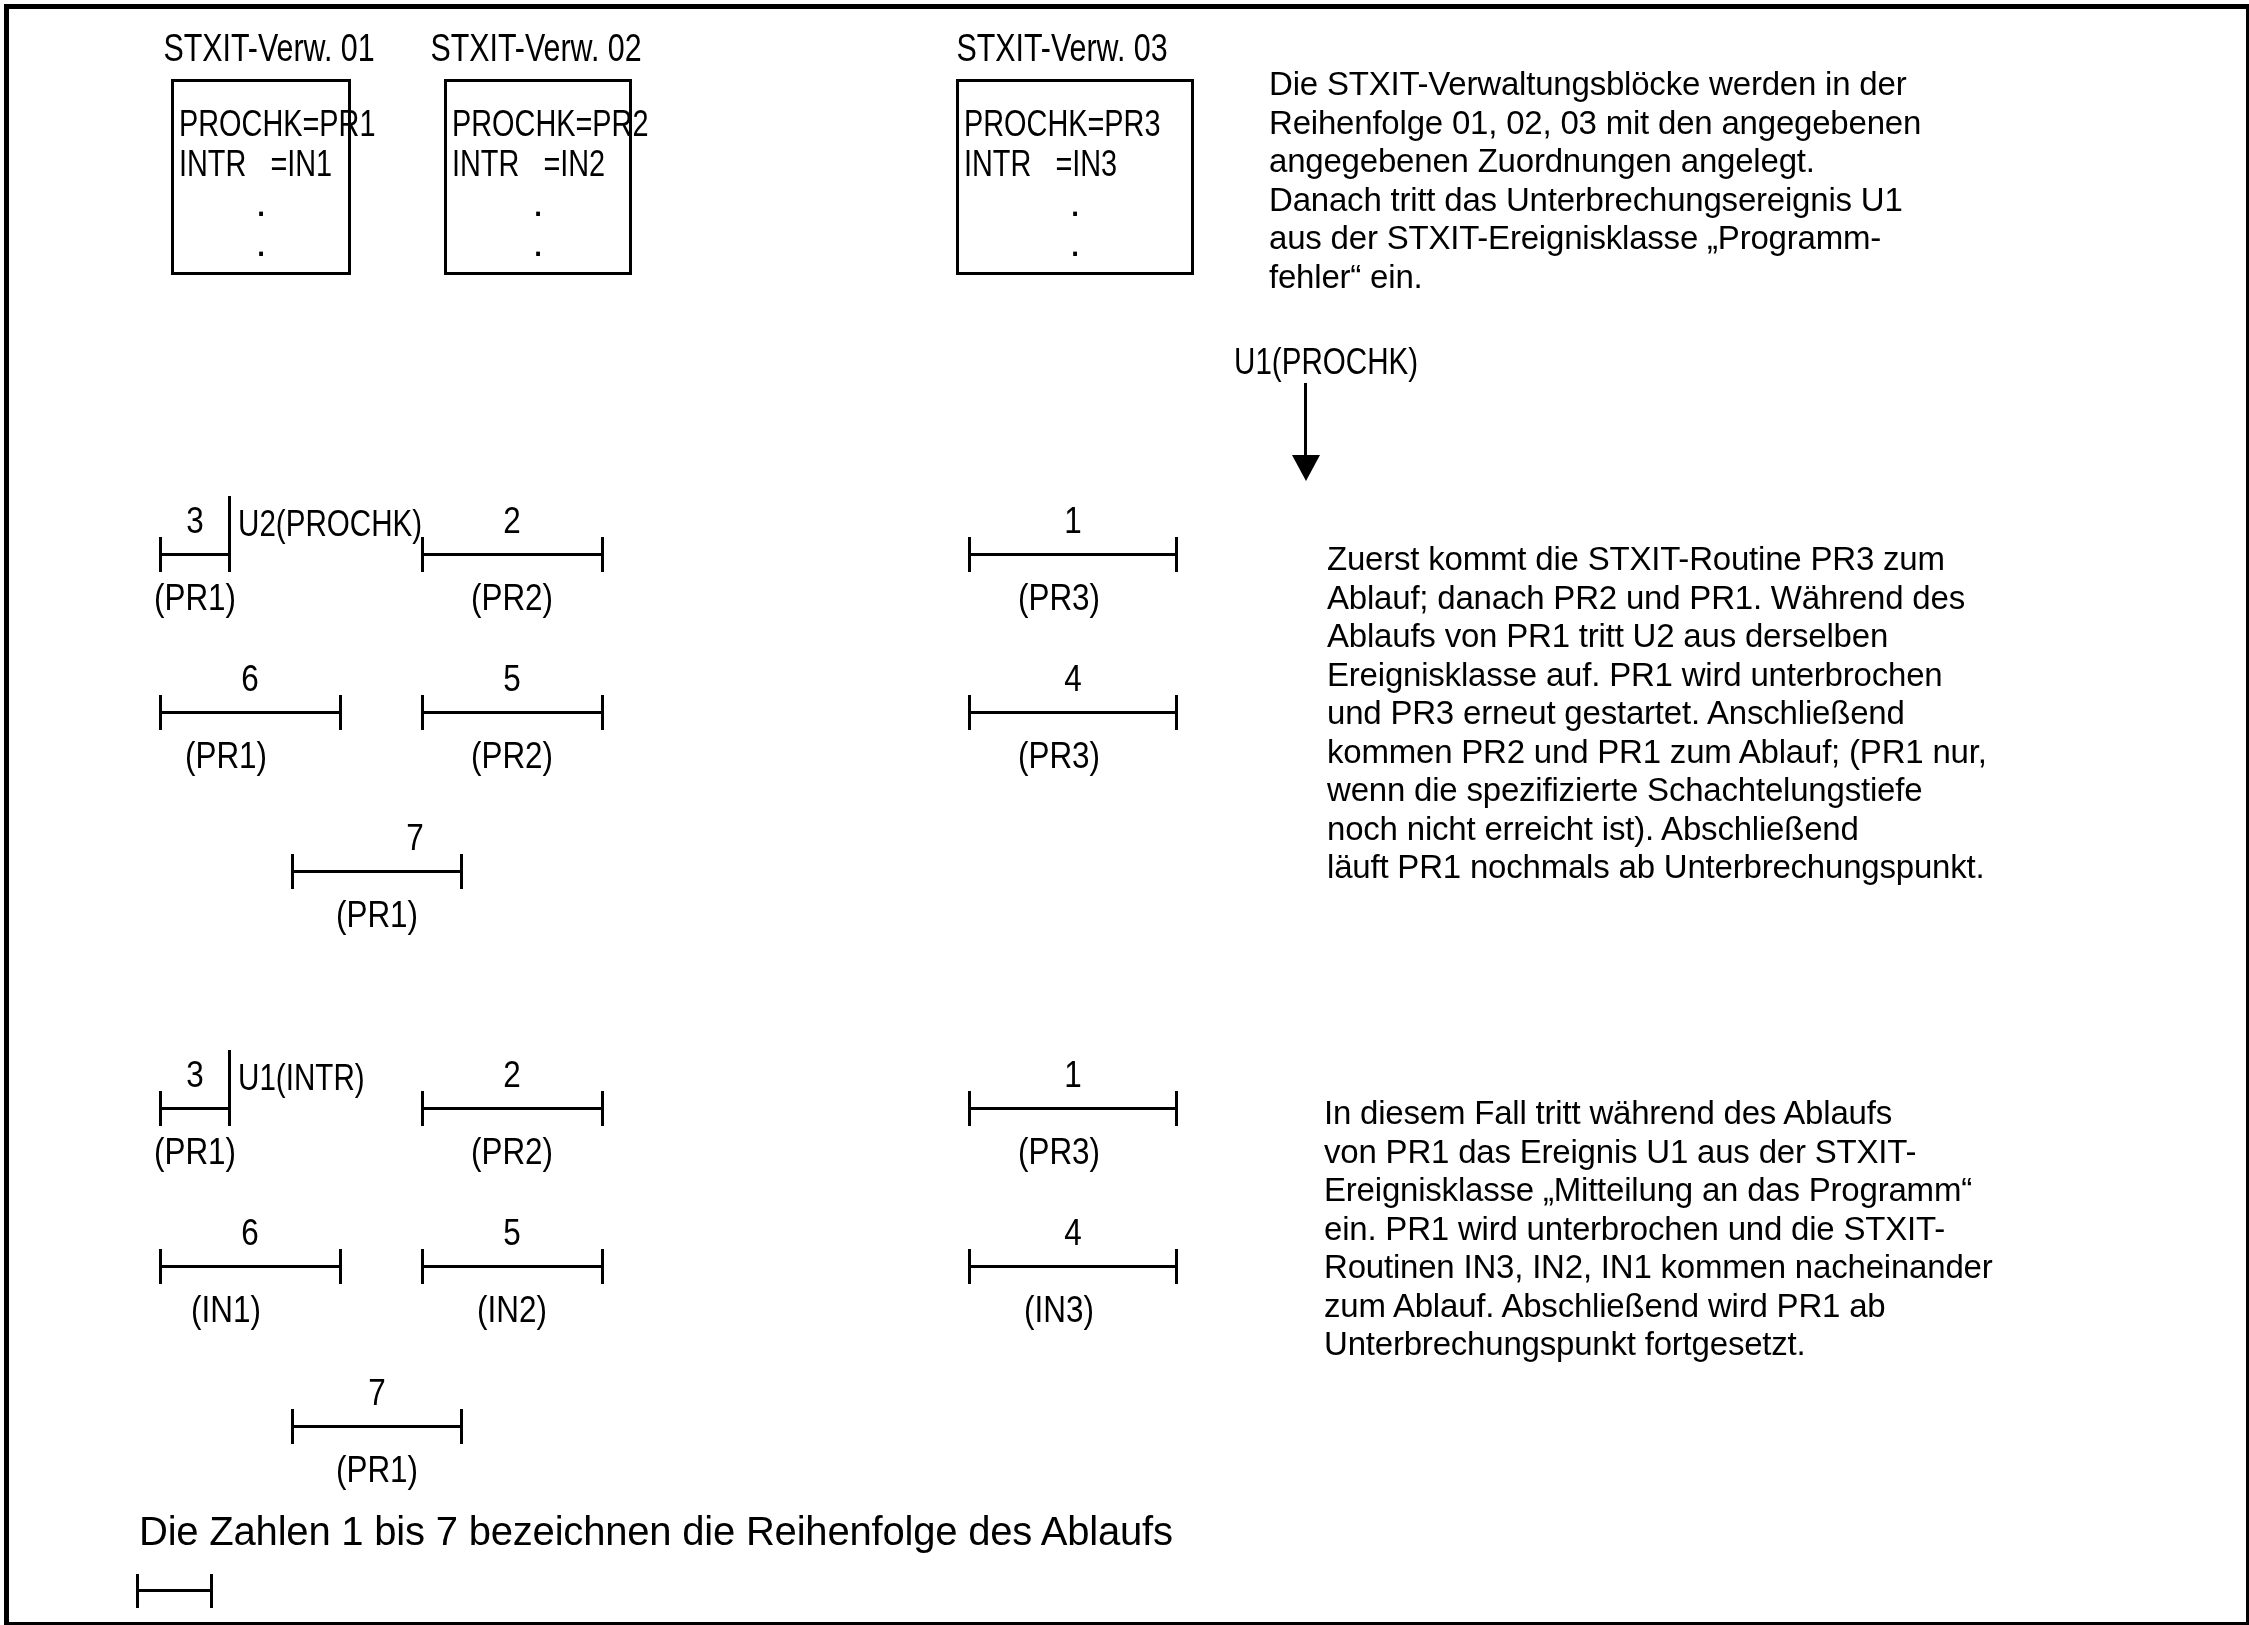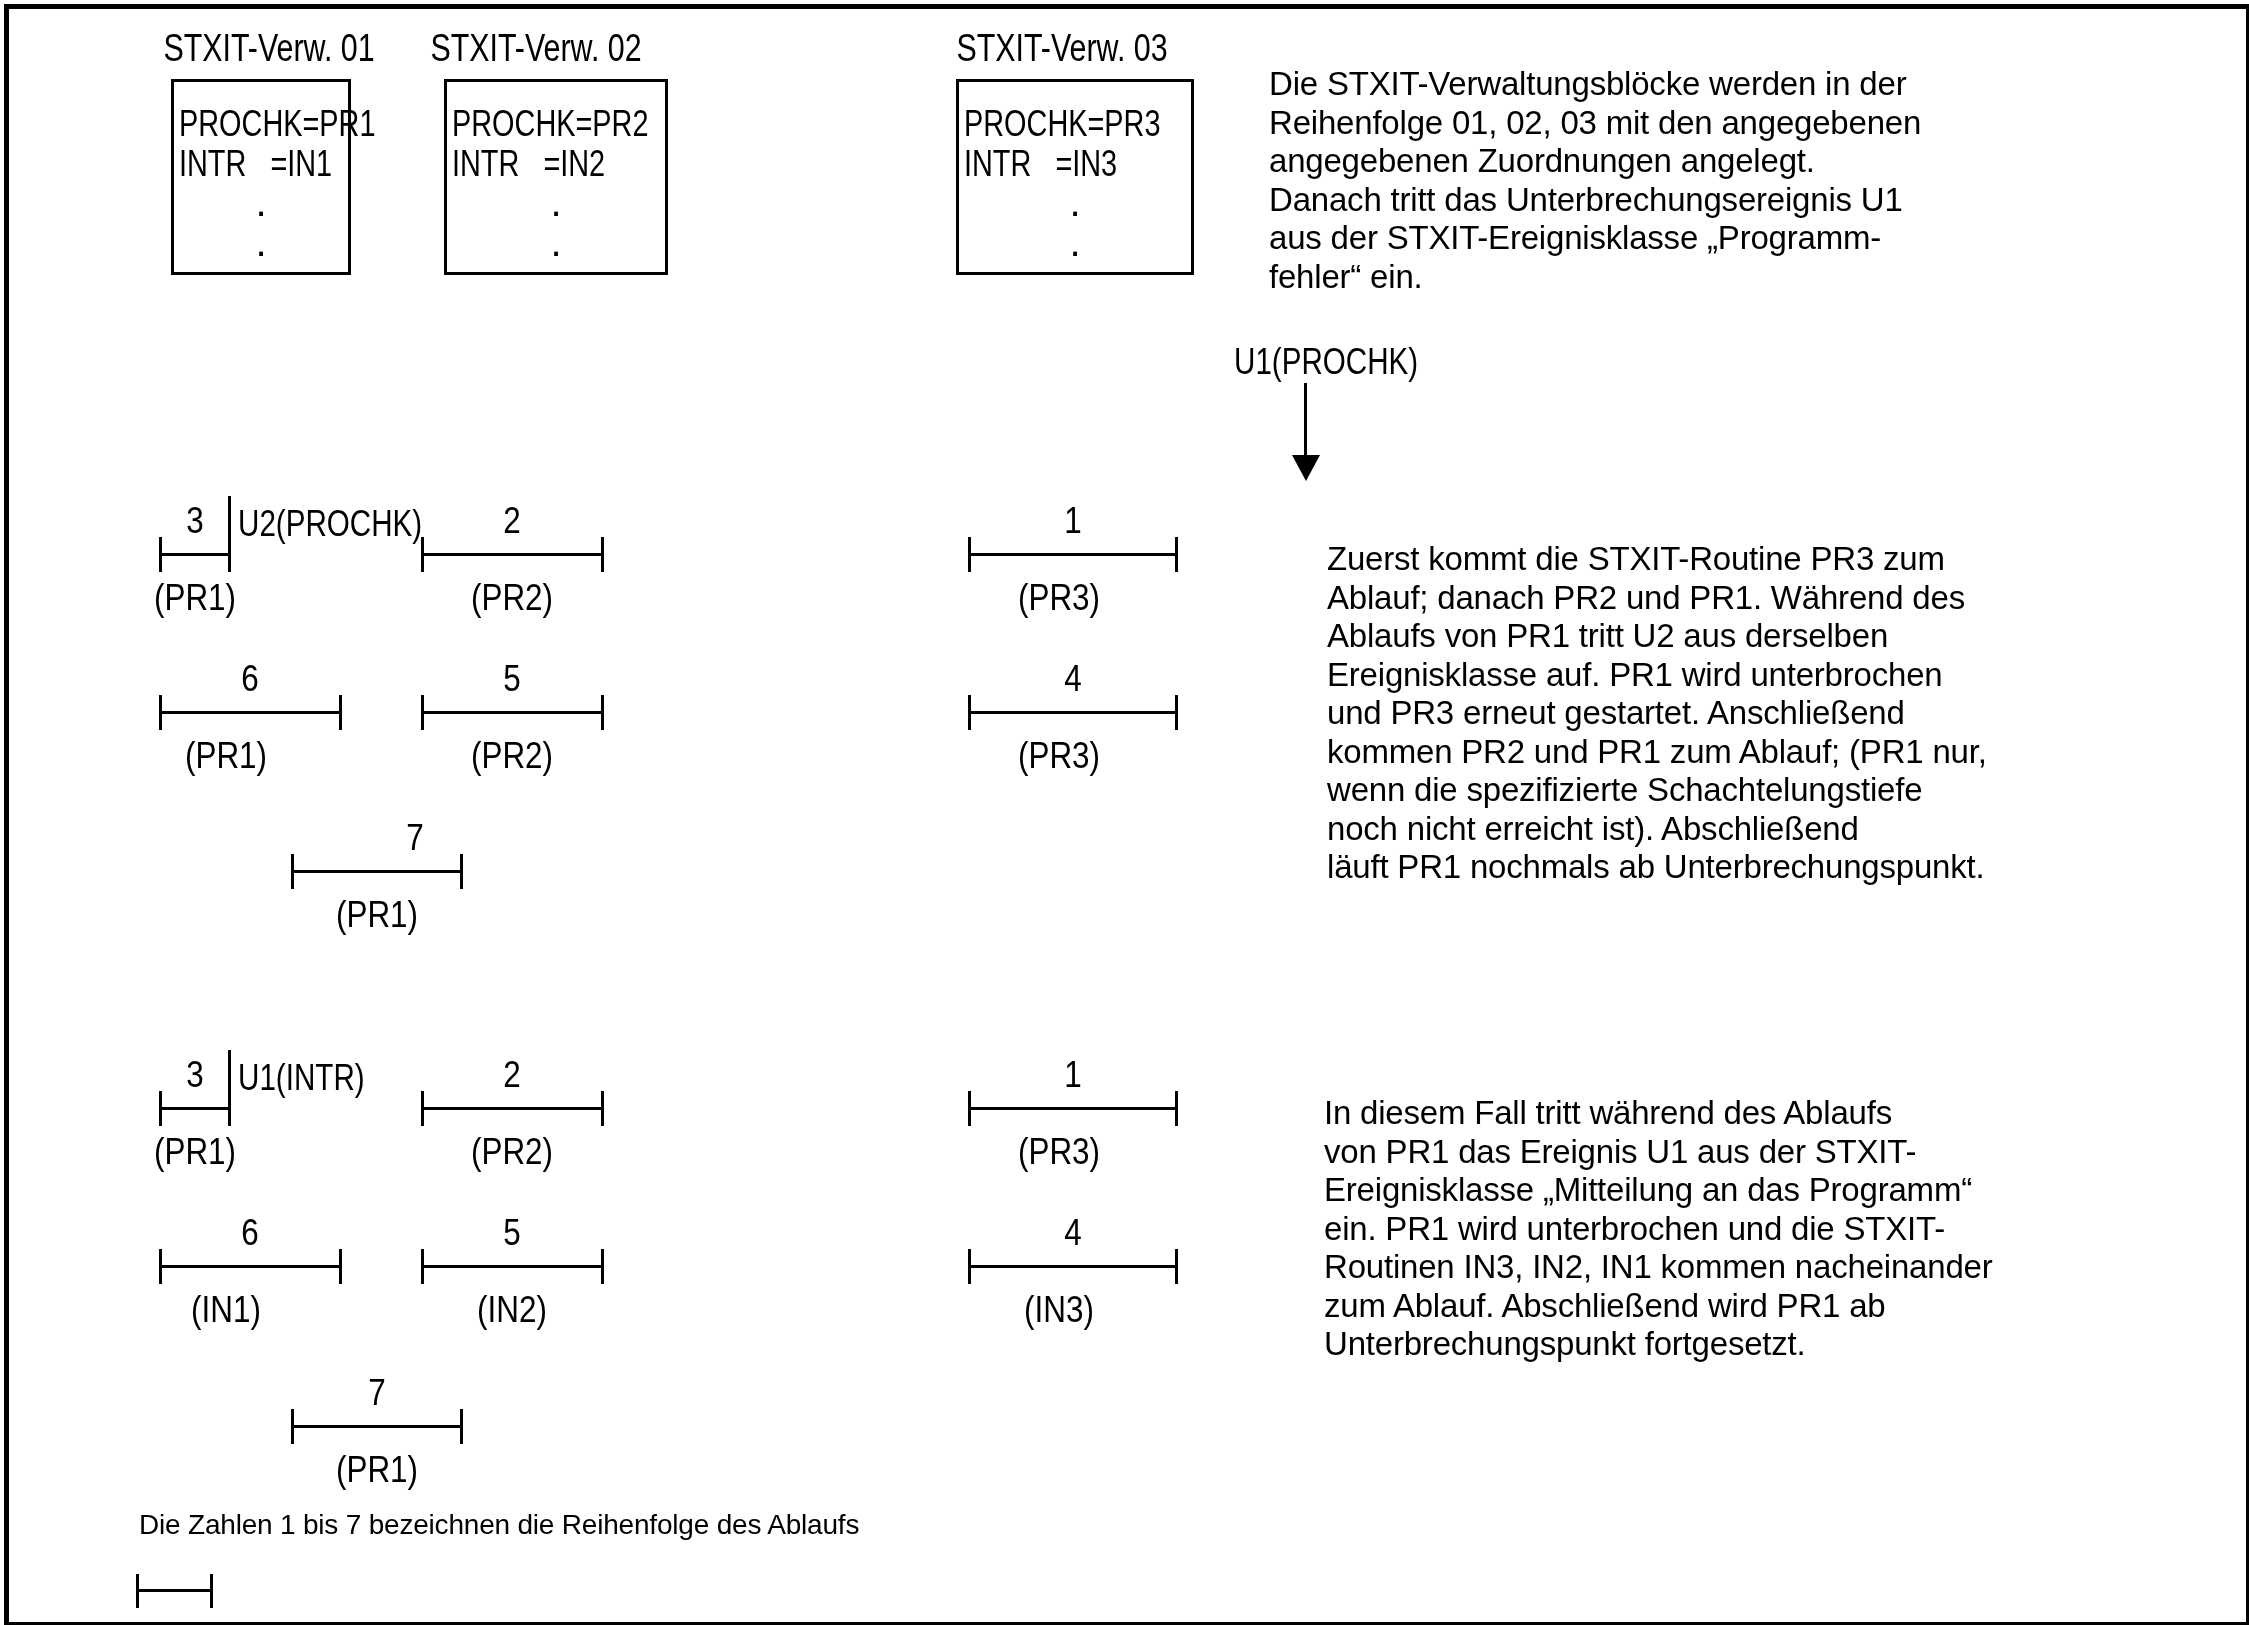--- a/index.html
+++ b/index.html
@@ -53,40 +53,40 @@
   .seg-tick { position:absolute; width:3px; background:var(--ink); }
   .seg-num, .seg-lab {
     position:absolute; width:160px; text-align:center; font-size:37px;
     transform:scaleX(0.85); transform-origin:center top; white-space:pre;
   }
   .seg-evt {
     position:absolute; font-size:37px; transform:scaleX(0.80);
     transform-origin:left top; white-space:pre;
   }
   
-  .legendline { position:absolute; font-size:28px; letter-spacing:-0.2px; white-space:pre; }
+  .legendline { position:absolute; font-size:40px; letter-spacing:-0.2px; white-space:pre; }
   #legend-1 { left:130px; top:1500px; }
   #legend-2 { left:215px; top:1555px; }
 </style>
 </head>
 <body>
 
 <div class="frame">
 
   <div class="btitle" style="left:10px">STXIT-Verw. 01</div>
   <div class="btitle" style="left:277px">STXIT-Verw. 02</div>
   <div class="btitle" style="left:803px">STXIT-Verw. 03</div>
 
   <div class="box" style="left:162px;width:180px">
     <div class="bl bl1">PROCHK=PR1</div>
     <div class="bl bl2">INTR   =IN1</div>
     <div class="bdot d1">.</div>
     <div class="bdot d2">.</div>
   </div>
-  <div class="box" style="left:435px;width:224px">
+  <div class="box" style="left:435px;width:188px">
     <div class="bl bl1">PROCHK=PR2</div>
     <div class="bl bl2">INTR   =IN2</div>
     <div class="bdot d1">.</div>
     <div class="bdot d2">.</div>
   </div>
   <div class="box" style="left:947px;width:238px">
     <div class="bl bl1">PROCHK=PR3</div>
     <div class="bl bl2">INTR   =IN3</div>
     <div class="bdot d1">.</div>
     <div class="bdot d2">.</div>

